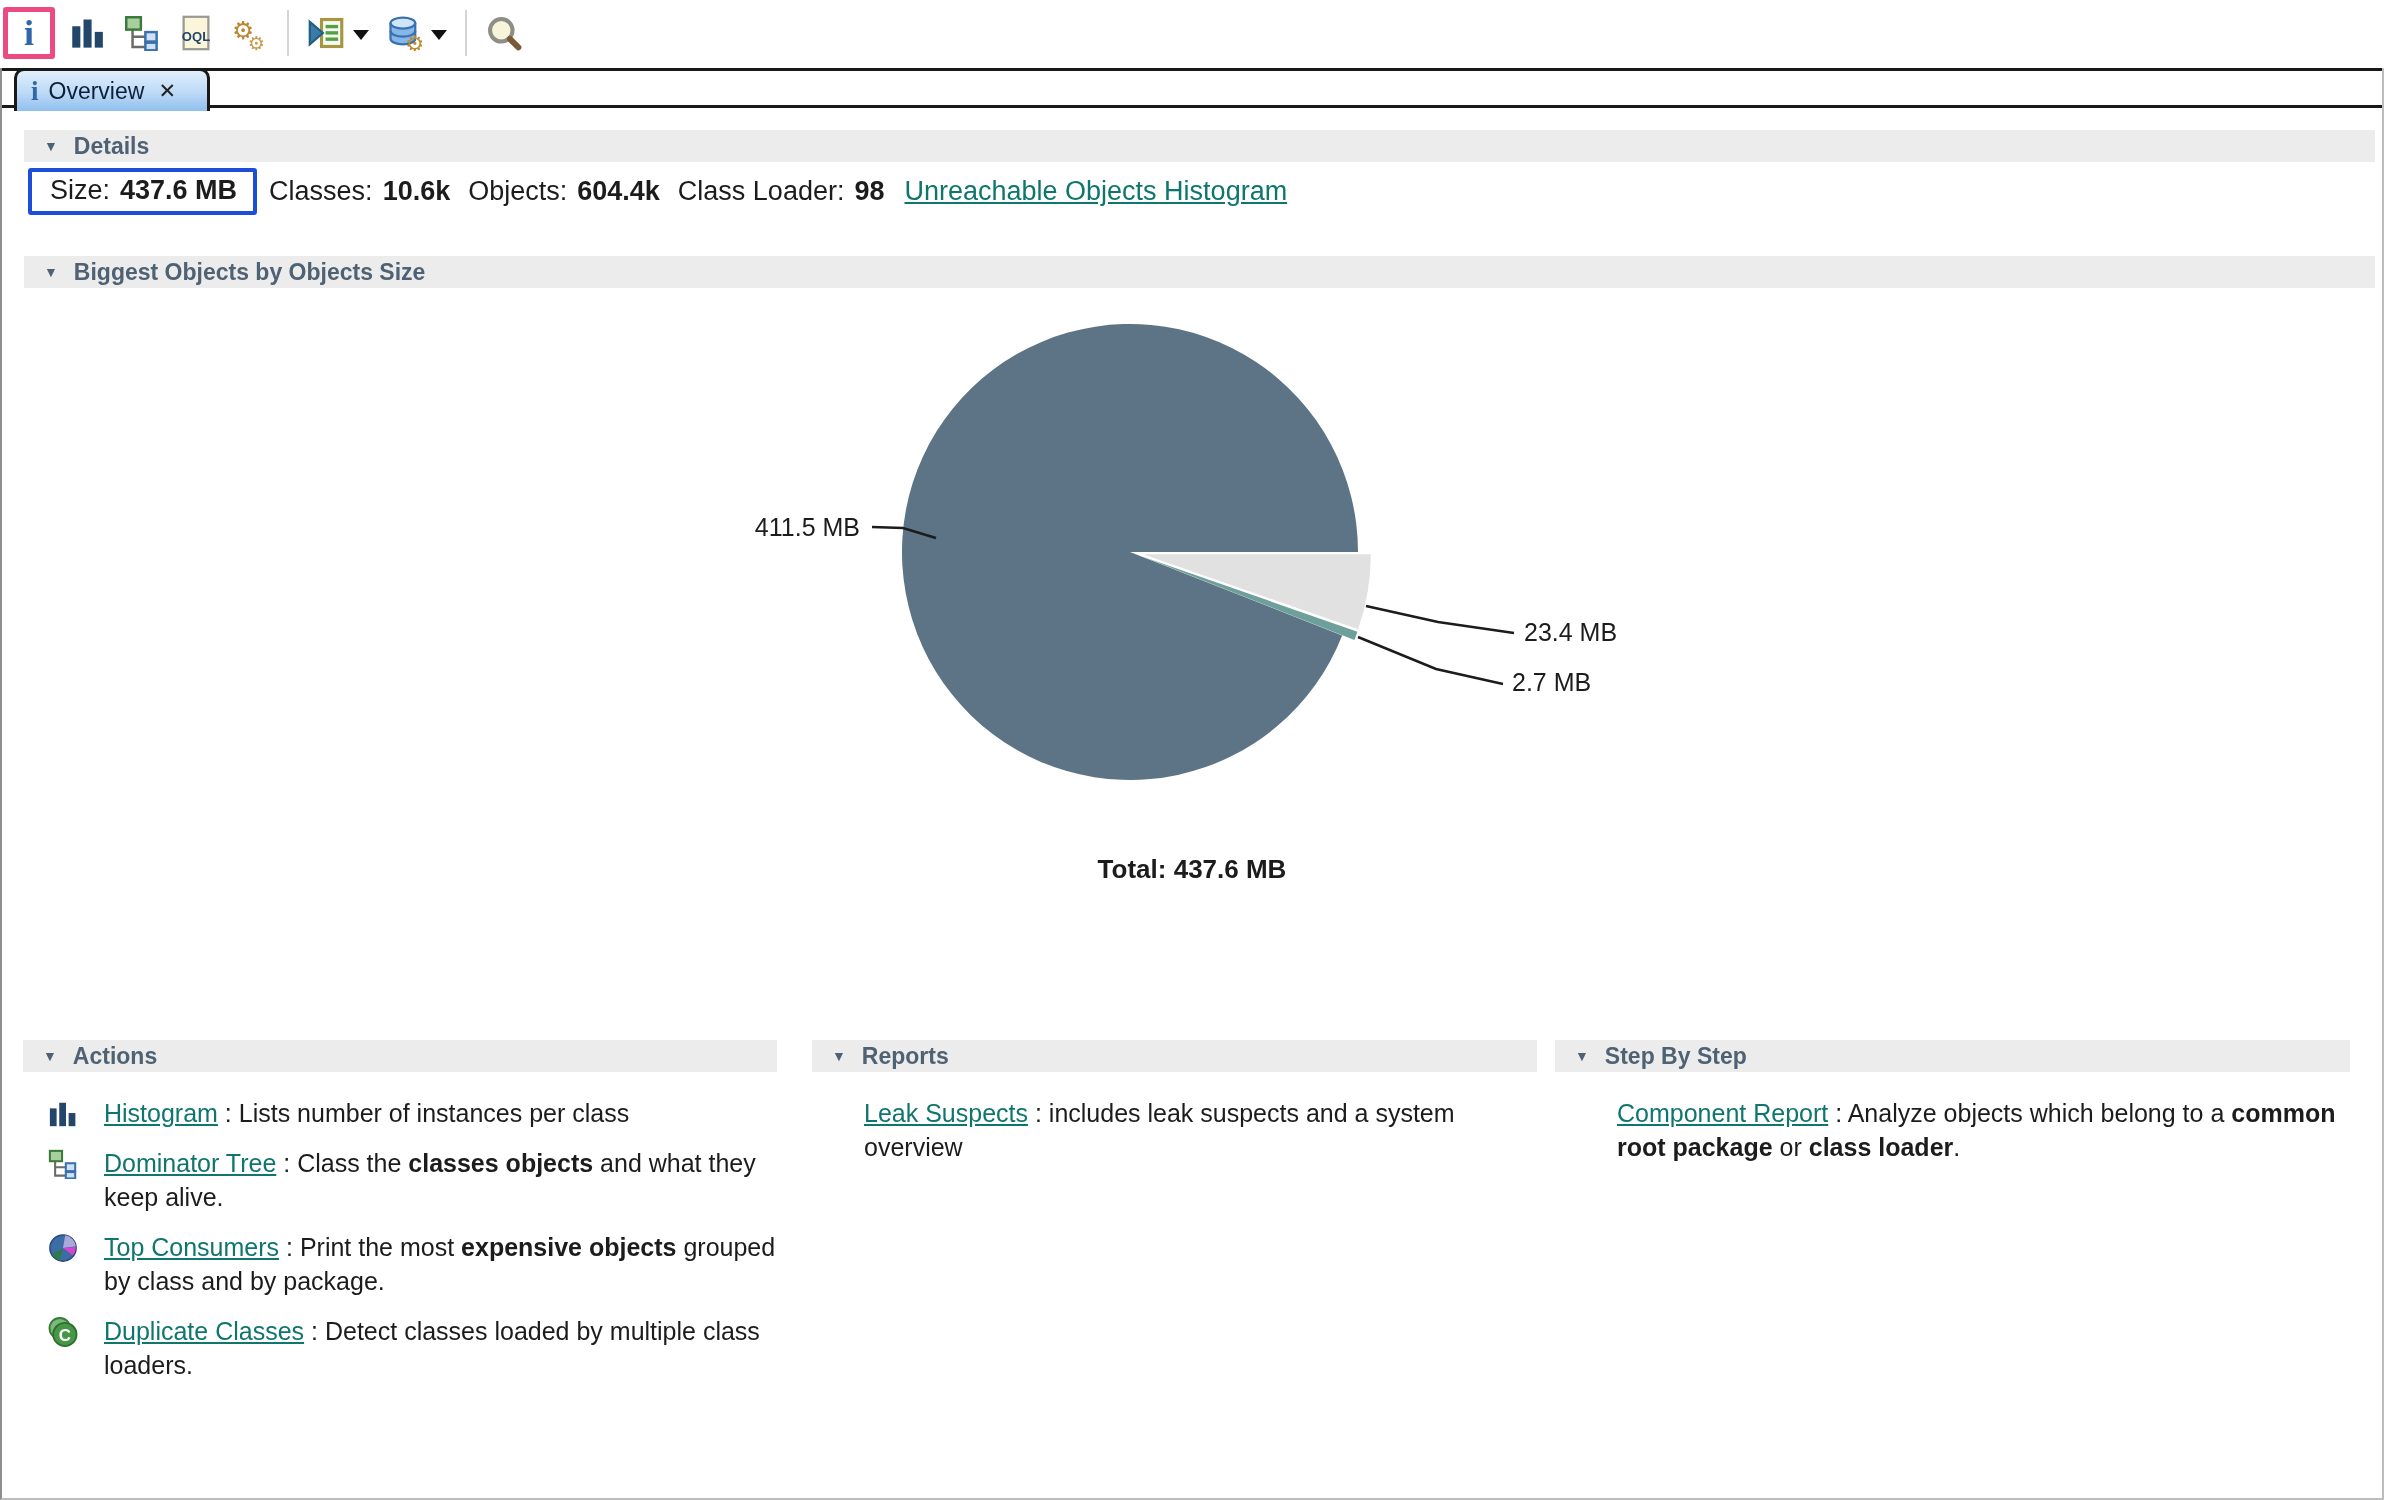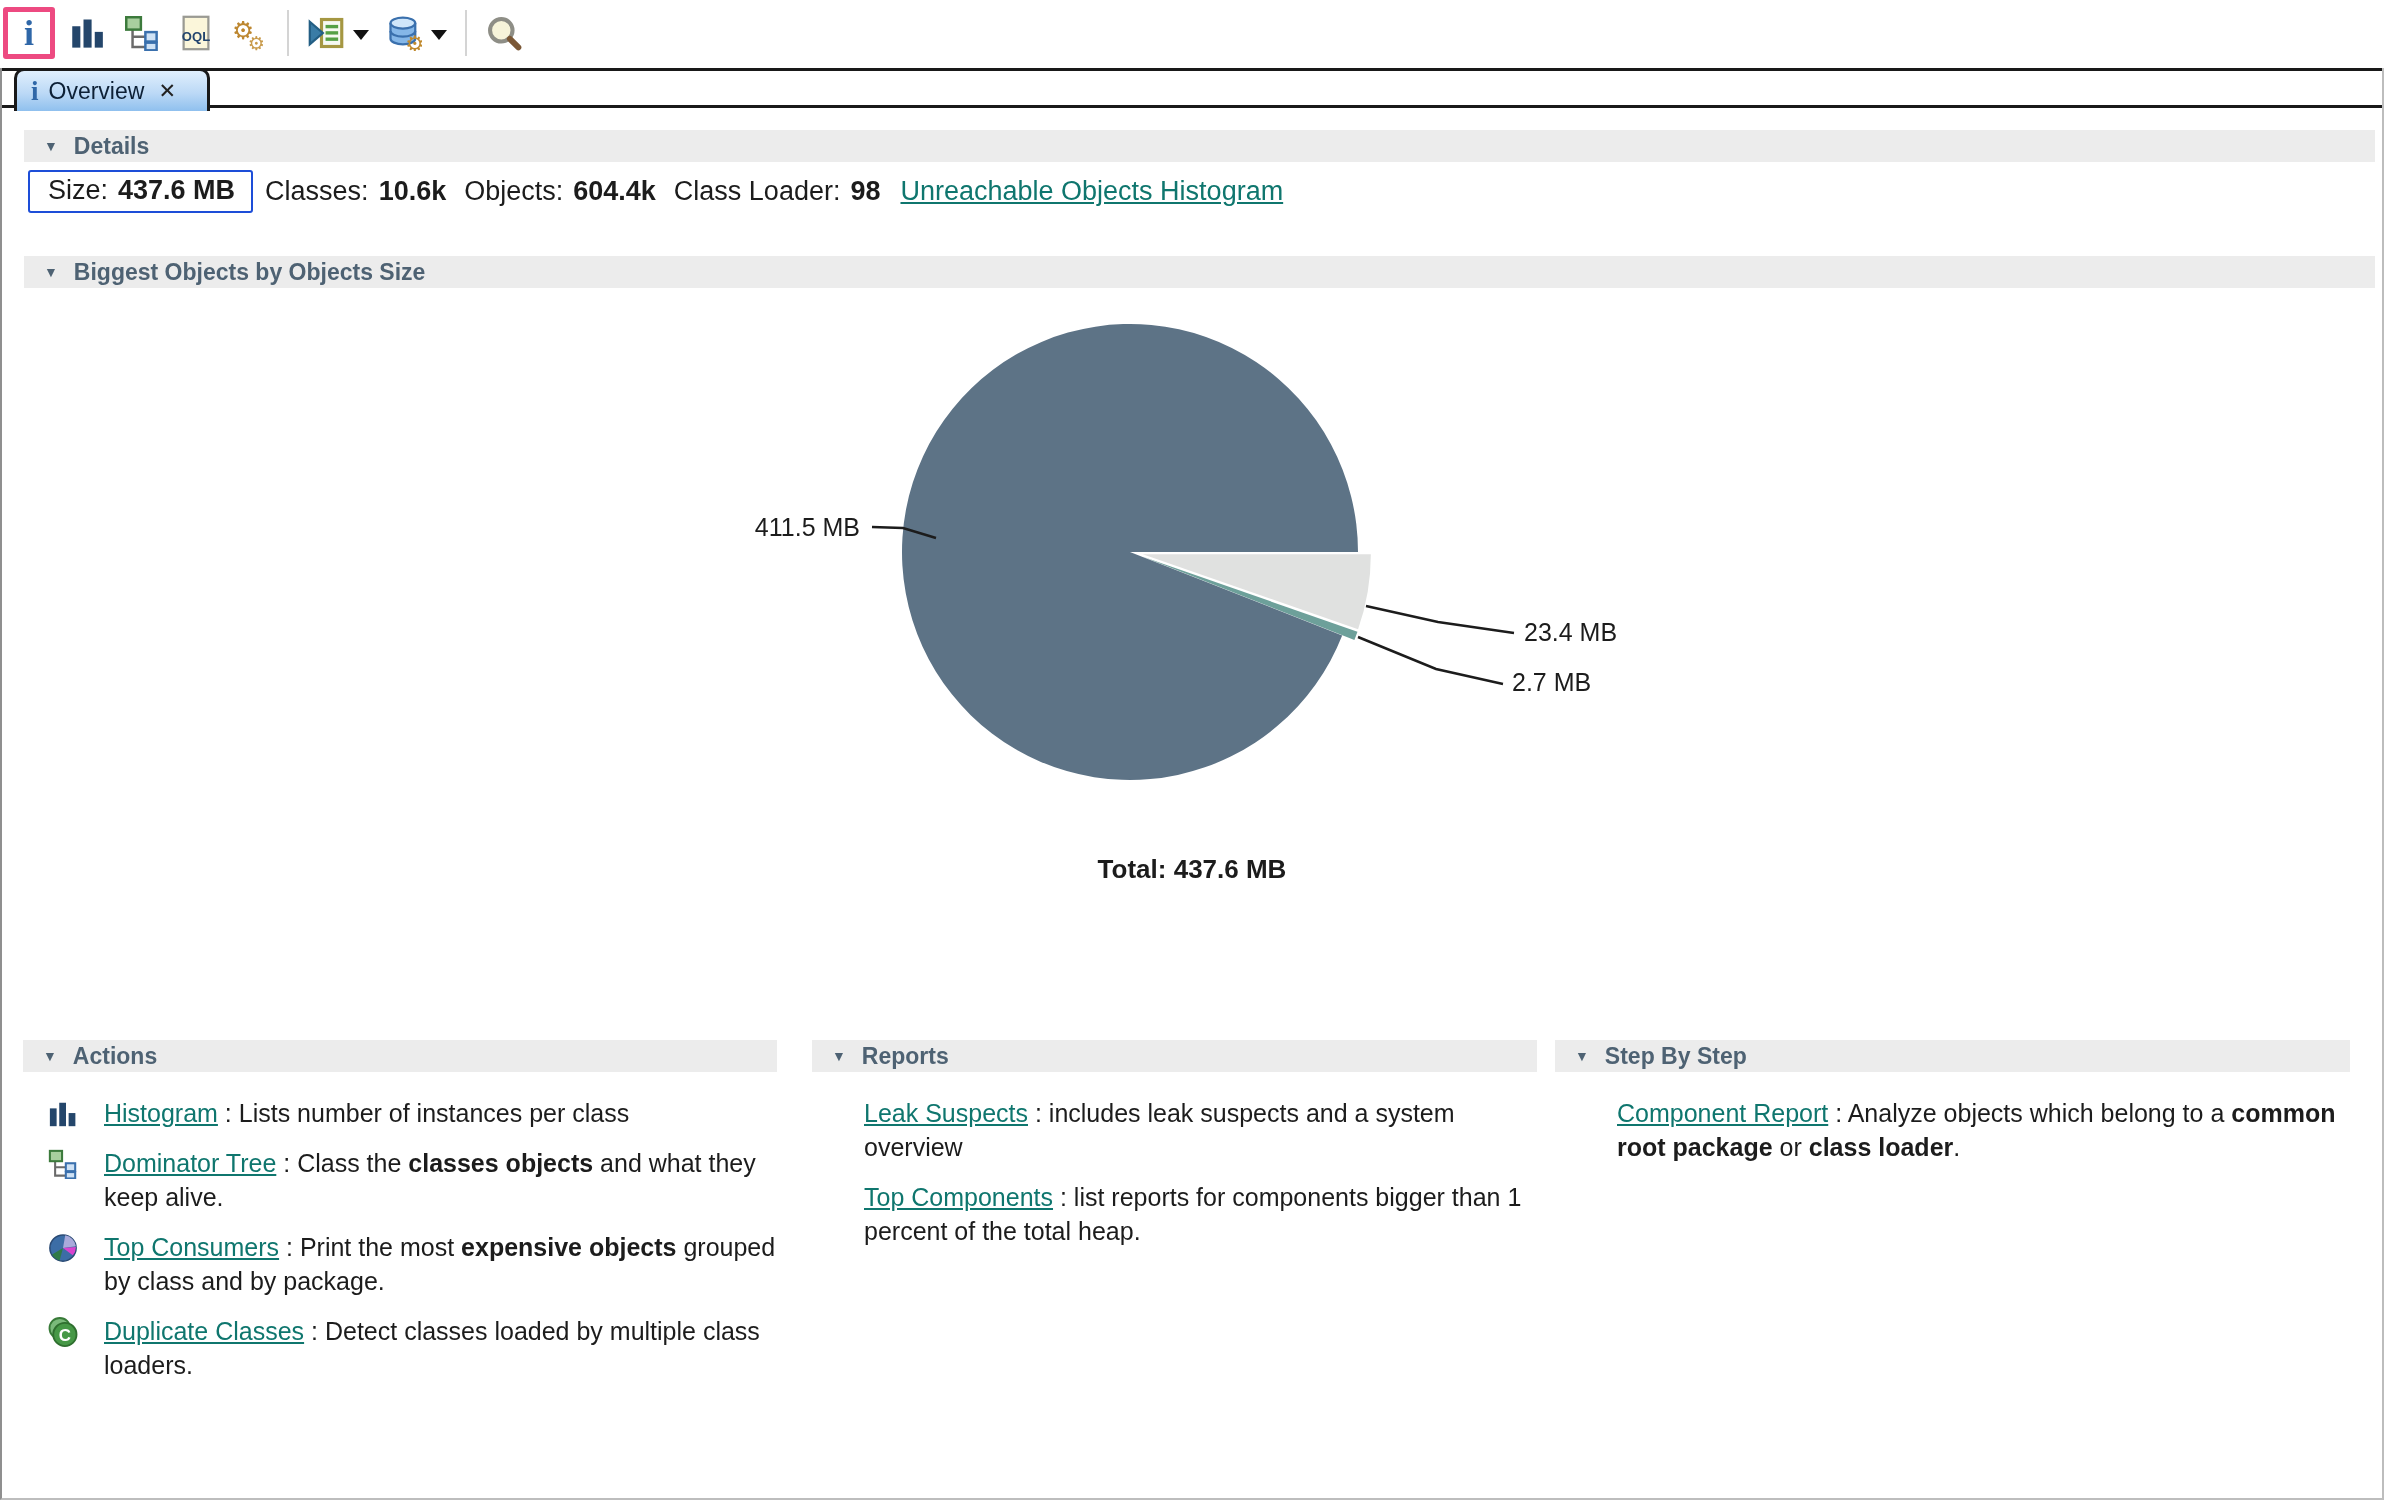--- a/index.html
+++ b/index.html
@@ -28,21 +28,21 @@
   .tab-close{font-size:21px;font-weight:bold;color:#222;margin-left:4px;cursor:pointer;}
   
   .frame{position:absolute;top:68px;left:0;right:0;bottom:0;border-left:2px solid #8f8f8f;border-right:2px solid #bdbdbd;border-bottom:2px solid #bdbdbd;pointer-events:none;}
   
   .secbar{background:#ececec;height:32px;display:flex;align-items:center;gap:16px;padding-left:20px;font-size:23px;font-weight:bold;color:#4e6273;box-sizing:border-box;}
   .tri{font-size:14px;color:#4e6273;cursor:pointer;}
   #bar-details{position:absolute;top:130px;left:24px;right:9px;}
   #bar-biggest{position:absolute;top:256px;left:24px;right:9px;}
   
   .details-line{position:absolute;top:164px;left:28px;height:54px;display:flex;align-items:center;font-size:27px;white-space:nowrap;}
-  .hlbox-size{display:inline-flex;align-items:center;border:2px solid #1d4ed8;border-radius:3px;padding:3px 16px 5px 18px;margin-right:8px;}
+  .hlbox-size{display:inline-flex;align-items:center;border:4px solid #1d4ed8;border-radius:3px;padding:3px 16px 5px 18px;margin-right:8px;}
   .details-line b{margin-left:10px;}
   .details-line .lbl{margin-left:18px;}
   .lnk{color:#0f766e;text-decoration:underline;cursor:pointer;}
   .details-line .lnk{margin-left:20px;}
   
   #pie-svg{position:absolute;top:270px;left:0;}
   
   .col{position:absolute;top:1040px;font-size:25px;line-height:34px;}
   #col-actions{left:23px;width:754px;}
   #col-reports{left:812px;width:725px;}
@@ -226,23 +226,20 @@
 
 <div class="col" id="col-reports">
   <div class="secbar">
     <span class="tri">▼</span>
     <span>Reports</span>
   </div>
   <div class="items">
       <div class="item">
         <p><a href="#" class="lnk">Leak Suspects</a><span> : includes leak suspects and a system overview</span></p>
       </div>
-      <div class="item">
-        <p><a href="#" class="lnk">Top Components</a><span> : list reports for components bigger than 1 percent of the total heap.</span></p>
-      </div>
     </div>
 </div>
 
 <div class="col" id="col-sbs">
   <div class="secbar">
     <span class="tri">▼</span>
     <span>Step By Step</span>
   </div>
   <div class="items">
       <div class="item">

